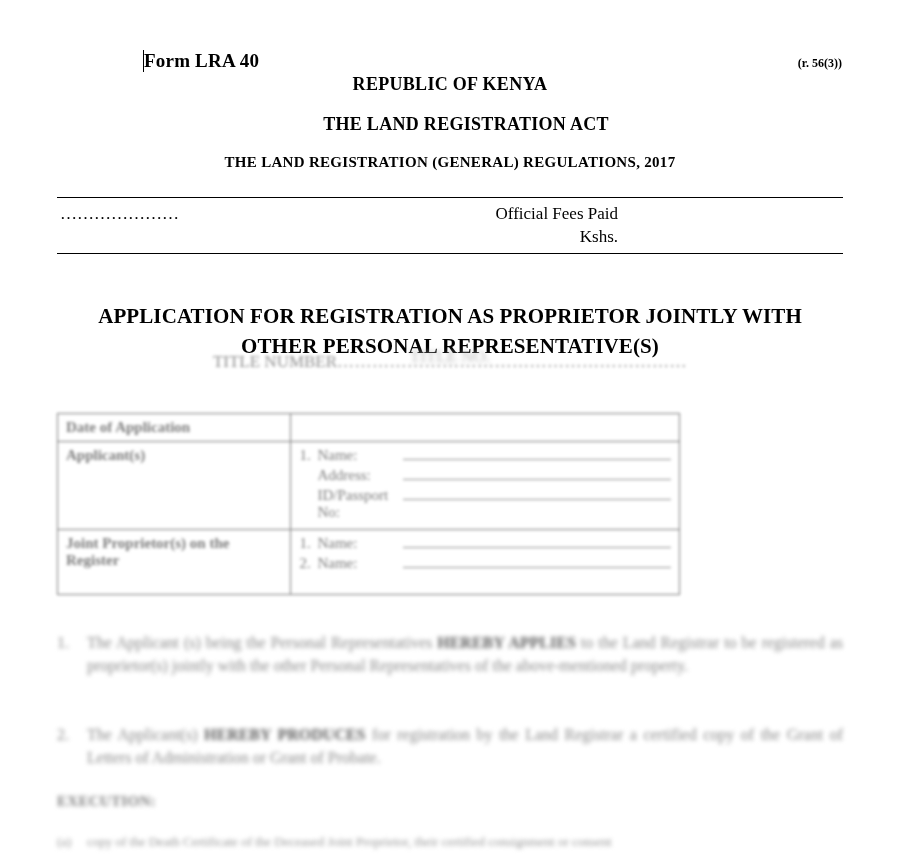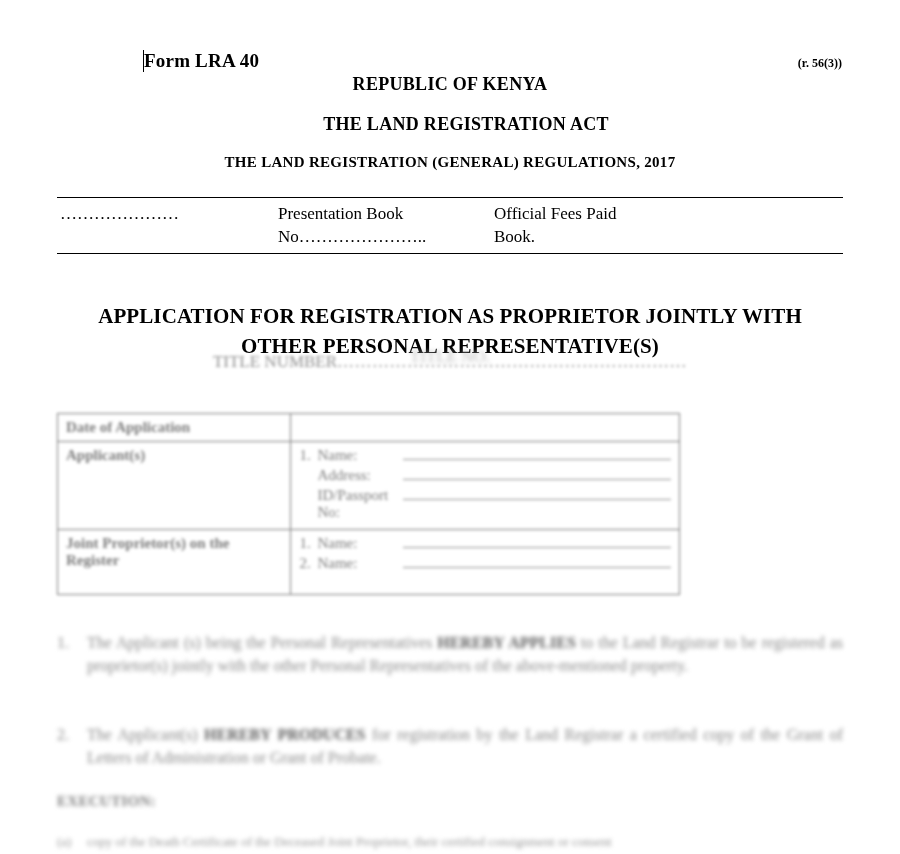--- a/index.html
+++ b/index.html
@@ -84,21 +84,21 @@
   }
   .receipt-inner {
     display: flex;
     padding-top: 5px;
     font-size: 17px;
     line-height: 1.35;
   }
   .receipt-cell { padding-left: 3px; }
   .rc1 { width: 215px; }
   .rc2 { width: 213px; }
-  .rc3 { width: 340px; }
+  .rc3 { width: 340px; text-align: right; }
 
   
   .main-heading {
     position: absolute;
     top: 301px;
     left: 60px;
     width: 780px;
     text-align: center;
     font-weight: bold;
     font-size: 21px;
@@ -221,27 +221,23 @@
     <div class="t1">REPUBLIC OF KENYA</div>
     <div class="t2">THE LAND REGISTRATION ACT</div>
     <div class="t3">THE LAND REGISTRATION (GENERAL) REGULATIONS, 2017</div>
   </div>
 
   <div class="receipt">
     <div class="receipt-inner">
       <div class="receipt-cell rc1">
         <div>…………………</div>
       </div>
-      <div class="receipt-cell rc2">
-        <div>Presentation Book</div>
-        <div>No…………………..</div>
-      </div>
       <div class="receipt-cell rc3">
         <div>Official Fees Paid</div>
-        <div>Book.</div>
+        <div>Kshs.</div>
       </div>
     </div>
   </div>
 
   <div class="main-heading">APPLICATION FOR REGISTRATION AS PROPRIETOR JOINTLY WITH OTHER PERSONAL REPRESENTATIVE(S)</div>
 
   <div class="title-no-ghost">TITLE NO.</div>
   <div class="title-no">
     <span>TITLE NUMBER</span><span class="dots">……………………………………………………</span>
   </div>

